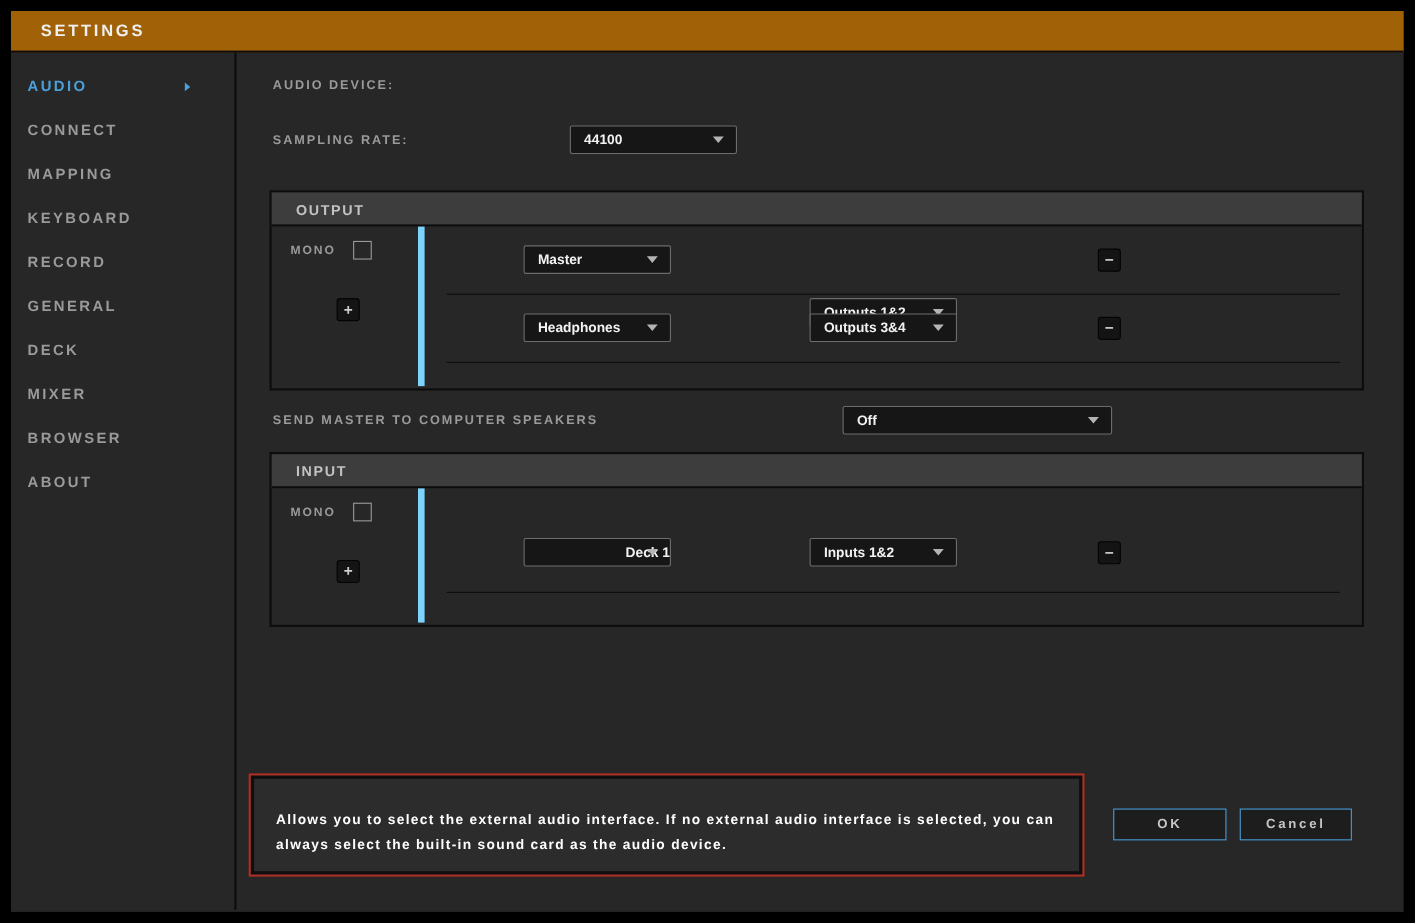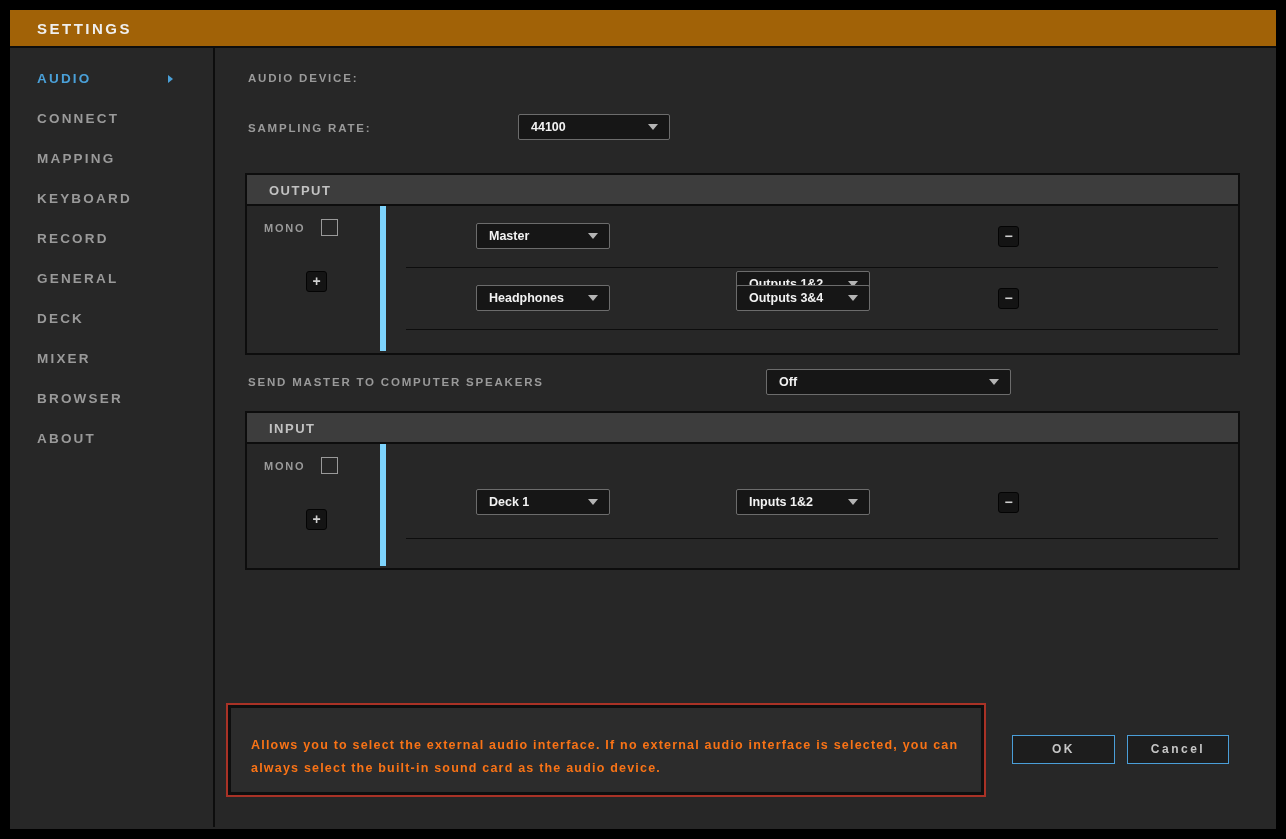--- a/index.html
+++ b/index.html
@@ -7,21 +7,21 @@
   .frame { position:relative; width:1286px; height:839px; background:#000; }
   .window { position:absolute; left:10px; top:10px; width:1266px; height:819px; background:#272727; }
 
   .titlebar { height:38px; background:#a16207; border-bottom:2px solid #0d0d0d;
               line-height:38px; padding-left:27px; color:#efefef; font-weight:bold;
               font-size:15px; letter-spacing:2.5px; }
 
   .body-row { display:flex; height:779px; }
 
   .sidebar { width:205px; border-right:2px solid #0d0d0d; padding-top:11px; flex-shrink:0; }
-  .side-item { position:relative; height:40px; line-height:40px; padding-left:27px;
+  .side-item { position:relative; height:40px; line-height:40px; padding-left:15px;
                color:#9a9a9a; font-weight:bold; font-size:13.5px; letter-spacing:2.2px; cursor:pointer; }
   .side-item.active { color:#4aa0d8; }
   .side-arrow { position:absolute; left:158px; top:16px; width:0; height:0;
                 border-left:5px solid #4aa0d8; border-top:4px solid transparent; border-bottom:4px solid transparent; }
 
   .main { position:relative; flex:1; }
 
   .lbl { position:absolute; color:#9a9a9a; font-weight:bold; font-size:11.5px; letter-spacing:1.8px; }
 
   .dd { position:absolute; background:#161616; border:1px solid #6c6c6c; border-radius:2px;
@@ -45,21 +45,21 @@
               margin-left:16px; cursor:pointer; }
   .sq-btn { position:absolute; width:21px; height:21px; background:#141414; border:1px solid #040404;
             border-radius:3px; color:#cfcfcf; font-weight:bold; font-size:14px; line-height:19px;
             text-align:center; cursor:pointer; }
   .rows-area { position:absolute; left:141px; top:0; right:0; bottom:0; }
   .io-row { position:relative; }
   .row-sep { position:absolute; left:18px; right:20px; bottom:0; height:1px; background:#0d0d0d; }
 
   .help-box { position:absolute; border:2px solid #a93226; background:#0f0f0f; padding:3px; }
   .help-inner { width:100%; height:100%; background:#2c2c2c; padding:26px 22px 0 20px; }
-  .help-text { color:#f97316; font-weight:bold; font-size:12.5px; letter-spacing:1.2px; line-height:1.85; }
+  .help-text { color:#ffffff; font-weight:bold; font-size:12.5px; letter-spacing:1.2px; line-height:1.85; }
 
   .btn { position:absolute; height:29px; background:#1d1d1d; border:1px solid #4a9ed8;
          color:#c6c6c6; font-weight:bold; font-size:12px; letter-spacing:2.5px;
          text-align:center; line-height:27px; cursor:pointer; }
 </style>
 </head>
 <body>
 
 <div class="frame">
   <div class="window">
@@ -143,21 +143,21 @@
           <div class="section-body">
             <div class="left-col">
               <div class="mono-row">
                 <span class="mono-lbl">MONO</span>
                 <span class="checkbox"></span>
               </div>
               <div class="sq-btn" style="left:59px; top:65px;"><span>+</span></div>
             </div>
             <div class="rows-area">
               <div class="io-row" style="height:95px;">
-                <div class="dd" style="left:88px; top:45px; width:134px; height:26px;">
+                <div class="dd" style="left:88px; top:45px; width:134px; height:26px;justify-content:flex-end;">
                   <span>Deck 1</span>
                   <span class="arrow"></span>
                 </div>
                 <div class="dd" style="left:348px; top:45px; width:134px; height:26px;">
                   <span>Inputs 1&amp;2</span>
                   <span class="arrow"></span>
                 </div>
                 <div class="sq-btn" style="left:610px; top:48px;"><span>−</span></div>
                 <div class="row-sep"></div>
               </div>

